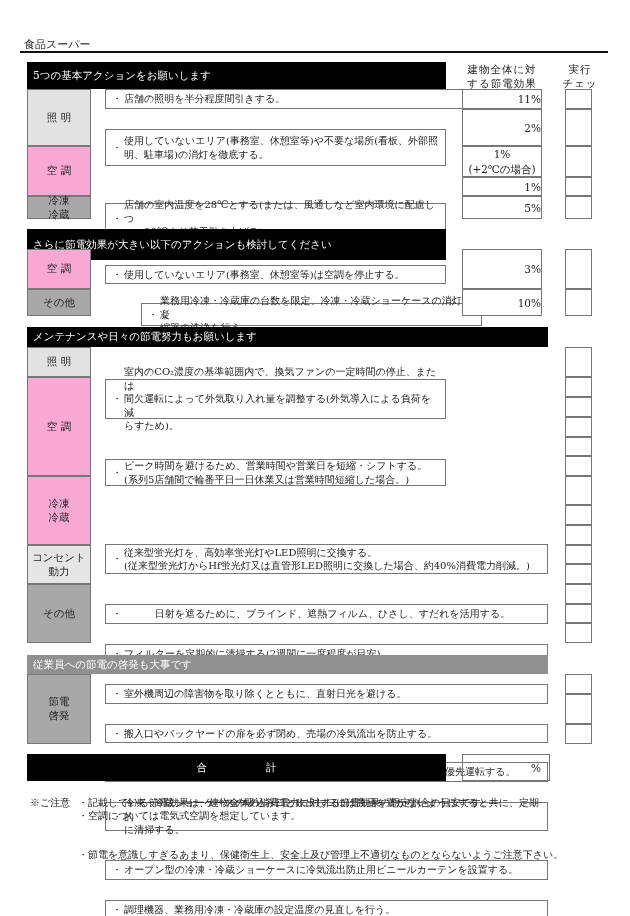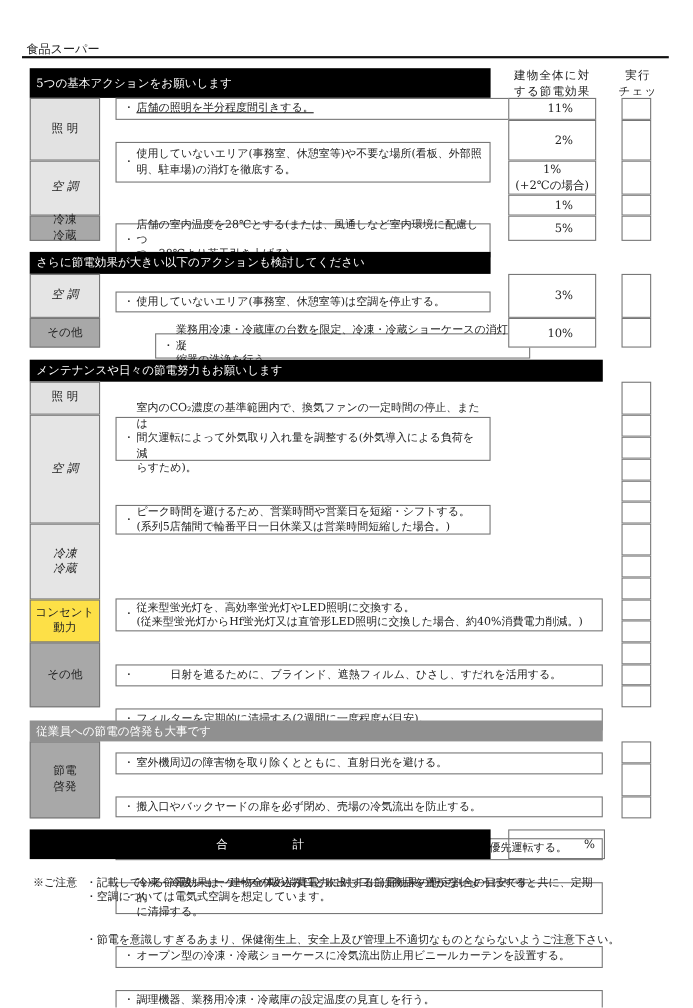--- a/index.html
+++ b/index.html
@@ -9,31 +9,31 @@
   .title { left:24px; top:37px; font-size:11px; }
   .rule { left:20px; top:51px; width:588px; height:2px; background:#111; }
 
   .sec-head { background:#000; color:#fff; font-size:10.5px; padding-left:6px;
               display:flex; align-items:center; }
   .sec-head.gray { background:#909090; color:#fff; }
 
   .cat { border:1px solid #777; display:flex; align-items:center; justify-content:center;
          text-align:center; font-size:10.5px; line-height:1.3; white-space:pre-line; }
   .c-light { background:#e2e2e2; }
-  .c-mid { background:#e5e5e5;font-style:italic; }
+  .c-mid { background:#f9a8d4; }
   .c-dark { background:#a8a8a8; }
-  .c-white { background:#fde047; }
+  .c-white { background:#e5e5e5; }
 
   .act { border:1px solid #777; background:#fff; font-size:10px; line-height:1.35;
          padding:2px 6px 2px 18px; display:flex; align-items:center; position:relative; }
   .act::before { content:"・"; position:absolute; left:6px; top:50%; transform:translateY(-50%); }
   .act span { display:block; white-space:pre-line; }
 
   .eff { border:1px solid #777; background:#fff; font-size:10.5px; display:flex;
-         align-items:center; justify-content:flex-end; padding-right:20px; text-align:center; white-space:pre-line; }
+         align-items:center; justify-content:flex-end; padding-right:0; text-align:center; white-space:pre-line; }
   .eff.center { justify-content:center; padding-right:0; line-height:1.35; }
   .chk { border:1px solid #777; background:#fff; }
 
   .colhead { font-size:10.5px; text-align:center; line-height:1.35; white-space:pre-line; letter-spacing:1px; }
 
   .total-bar { background:#000; color:#fff; font-size:10.5px; display:flex; align-items:center; justify-content:space-around; padding:0 140px; }
   .total-box { border:1px solid #777; display:flex; align-items:center; justify-content:flex-end; padding-right:8px; font-size:10.5px; }
 
   .notes { font-size:10px; line-height:13px;text-align:center; }
   .notes .lbl { position:absolute; left:30px; }
@@ -49,21 +49,21 @@
 する節電効果</div>
 <div class="abs colhead" style="left:560px;top:62px;width:40px;">実行
 チェック</div>
 
 <div class="abs sec-head" style="left:27px;top:62px;width:419px;height:27px;">5つの基本アクションをお願いします</div>
 <div class="abs cat c-light" style="left:27px;top:89px;width:64px;height:57px;">照 明</div>
 <div class="abs cat c-mid" style="left:27px;top:146px;width:64px;height:50px;">空 調</div>
 <div class="abs cat c-dark" style="left:27px;top:196px;width:64px;height:23px;">冷凍
 冷蔵</div>
 
-<div class="abs act" style="left:105px;top:89px;width:408px;height:20px;text-decoration:underline;">
+<div class="abs act" style="left:105px;top:89px;width:408px;height:20px;">
     <span>店舗の照明を半分程度間引きする。</span>
   </div>
 <div class="abs act" style="left:105px;top:109px;width:341px;height:37px;">
     <span>使用していないエリア(事務室、休憩室等)や不要な場所(看板、外部照
 明、駐車場)の消灯を徹底する。</span>
   </div>
 <div class="abs act" style="left:105px;top:146px;width:341px;height:31px;">
     <span>店舗の室内温度を28℃とする(または、風通しなど室内環境に配慮しつ
 つ、28℃より若干引き上げる)。</span>
   </div>
@@ -81,21 +81,21 @@
 (+2℃の場合)</div>
 <div class="abs eff" style="left:462px;top:177px;width:80px;height:19px;">1%</div>
 <div class="abs eff" style="left:462px;top:196px;width:80px;height:23px;">5%</div>
 
 <div class="abs chk" style="left:565px;top:89px;width:27px;height:20px;"></div>
 <div class="abs chk" style="left:565px;top:109px;width:27px;height:37px;"></div>
 <div class="abs chk" style="left:565px;top:146px;width:27px;height:31px;"></div>
 <div class="abs chk" style="left:565px;top:177px;width:27px;height:19px;"></div>
 <div class="abs chk" style="left:565px;top:196px;width:27px;height:23px;"></div>
 
-<div class="abs sec-head" style="left:27px;top:229px;width:419px;height:20px;">さらに節電効果が大きい以下のアクションも検討してください</div>
+<div class="abs sec-head" style="left:27px;top:229px;width:419px;height:31px;">さらに節電効果が大きい以下のアクションも検討してください</div>
 <div class="abs cat c-mid" style="left:27px;top:249px;width:64px;height:40px;">空 調</div>
 <div class="abs cat c-dark" style="left:27px;top:289px;width:64px;height:27px;">その他</div>
 
 <div class="abs act" style="left:105px;top:249px;width:341px;height:40px;">
     <span>室内のCO₂濃度の基準範囲内で、換気ファンの一定時間の停止、または
 間欠運転によって外気取り入れ量を調整する(外気導入による負荷を減
 らすため)。</span>
   </div>
 <div class="abs act" style="left:105px;top:289px;width:341px;height:27px;">
     <span>ピーク時間を避けるため、営業時間や営業日を短縮・シフトする。

